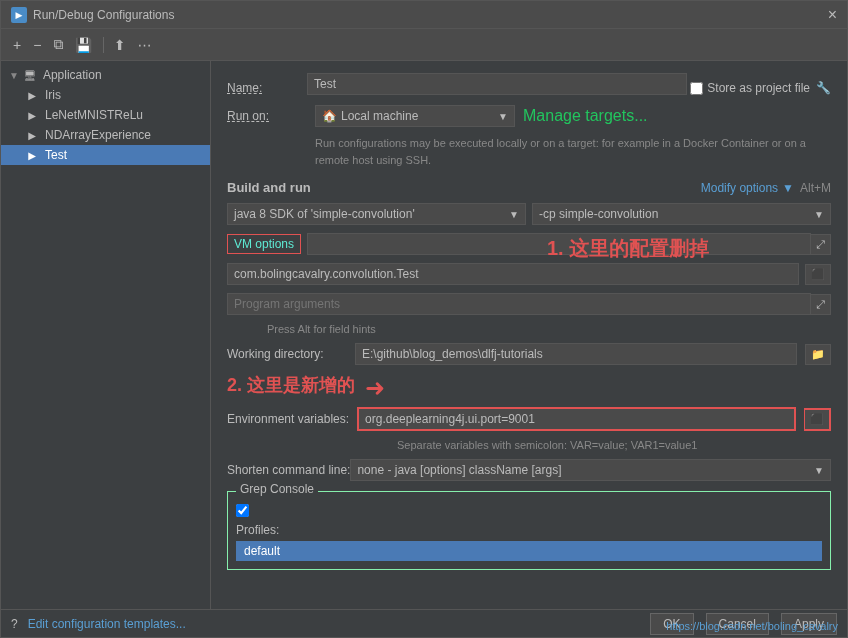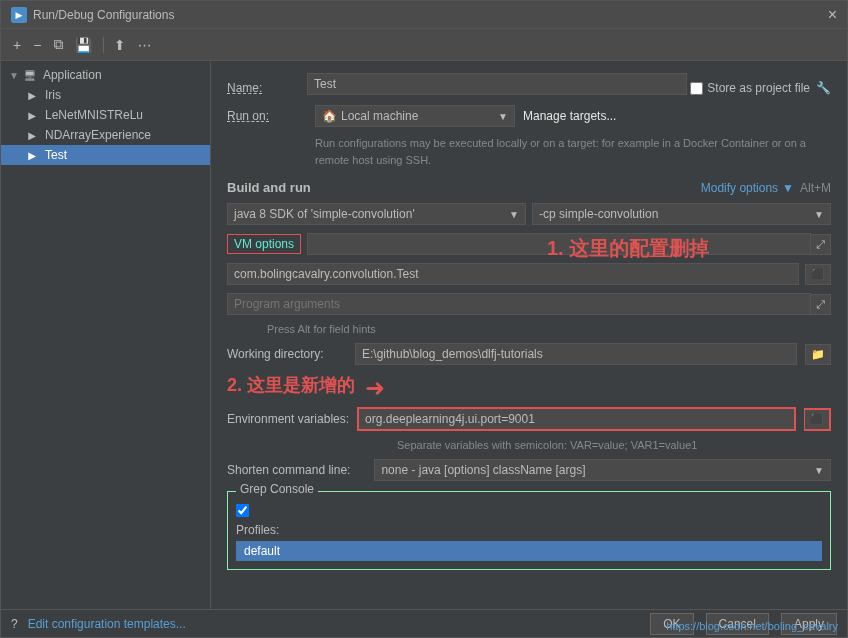--- a/index.html
+++ b/index.html
@@ -204,23 +204,23 @@
     }
 
     .run-on-row {
       display: flex;
       align-items: center;
       gap: 8px;
       margin-bottom: 8px;
     }
 
     .manage-targets-link {
-      color: #e5e5e5;
-      cursor: pointer;
-      font-size: 12px;
+      color: #22c55e;
+      cursor: pointer;
+      font-size: 16px;
       text-decoration: none;
     }
 
     .info-text {
       color: #888;
       font-size: 11px;
       margin-bottom: 12px;
       line-height: 1.5;
       padding-left: 88px;
     }
@@ -370,21 +370,21 @@
       border: 2px solid #e05252;
       color: #bbb;
       padding: 3px 6px;
       font-size: 12px;
       flex: 1;
     }
 
     .shorten-row {
       display: flex;
       align-items: center;
-      gap: 24px;
+      gap: 0;
       margin-bottom: 10px;
     }
 
     .shorten-dropdown {
       background: #4a4a4a;
       border: 1px solid #555;
       color: #bbb;
       padding: 3px 6px;
       font-size: 12px;
       display: flex;

